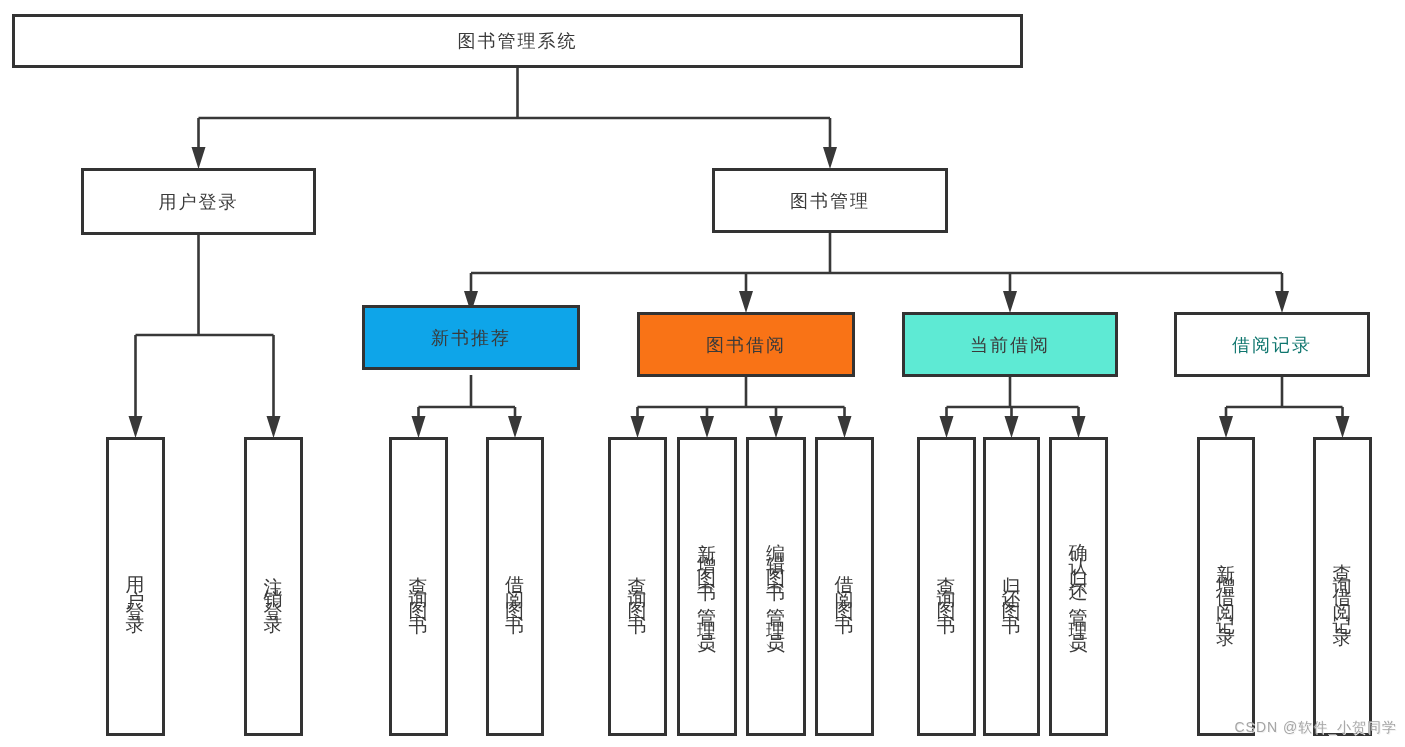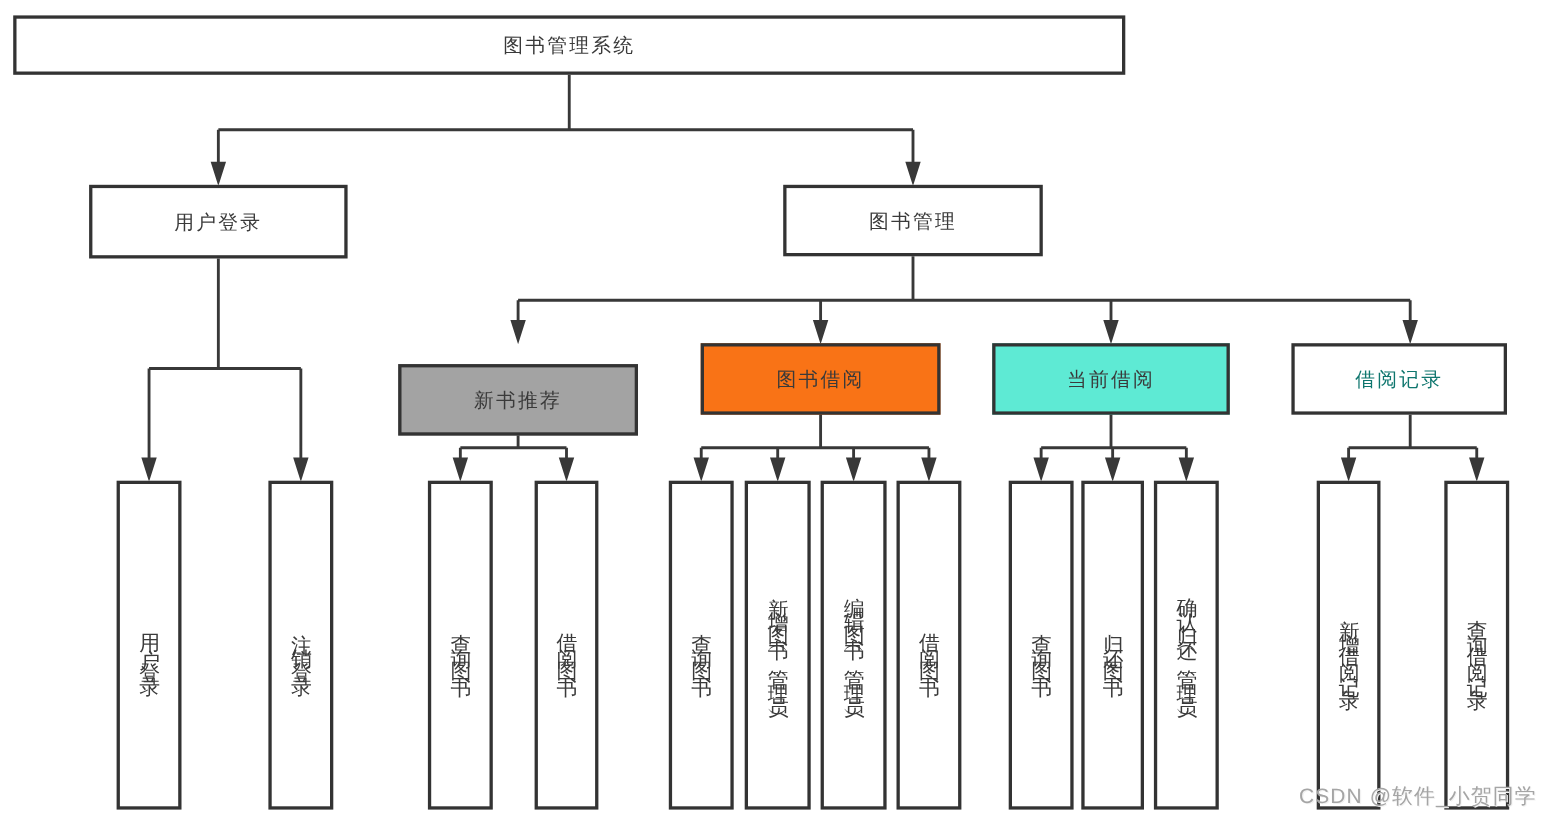--- a/index.html
+++ b/index.html
@@ -36,21 +36,21 @@
     writing-mode: vertical-rl;
     text-orientation: mixed;
     font-size: 19px;
     line-height: 1;
     letter-spacing: 13px;
   }
   .watermark {
     position: absolute;
     right: 8px;
     bottom: 10px;
-    font-size: 19px;
+    font-size: 14px;
     color: #a5a5a5;
     letter-spacing: 1px;
     text-shadow: 1px 1px 0 #f2f2f2;
     white-space: nowrap;
     margin-top: 16px;
   }
 </style>
 </head>
 <body>
 
@@ -62,21 +62,21 @@
   <div class="node-layer" id="node-layer">
       <div class="node h" style="left: 12px; top: 14px; width: 1011px; height: 54px; border-color: rgb(51, 51, 51); background: rgb(255, 255, 255); color: rgb(58, 58, 58);">
         <span class="label">图书管理系统</span>
       </div>
       <div class="node h" style="left: 81px; top: 168px; width: 235px; height: 67px; border-color: rgb(51, 51, 51); background: rgb(255, 255, 255); color: rgb(58, 58, 58);">
         <span class="label">用户登录</span>
       </div>
       <div class="node h" style="left: 712px; top: 168px; width: 236px; height: 65px; border-color: rgb(51, 51, 51); background: rgb(255, 255, 255); color: rgb(58, 58, 58);">
         <span class="label">图书管理</span>
       </div>
-      <div class="node h" style="left: 362px; top: 331px; width: 218px; height: 65px; border-color: rgb(51, 51, 51); background: #a3a3a3; color: rgb(58, 58, 58);">
+      <div class="node h" style="left: 362px; top: 305px; width: 218px; height: 65px; border-color: rgb(51, 51, 51); background: #0ea5e9; color: rgb(58, 58, 58);">
         <span class="label">新书推荐</span>
       </div>
       <div class="node h" style="left: 637px; top: 312px; width: 218px; height: 65px; border-color: rgb(51, 51, 51); background: #f97316; color: rgb(58, 58, 58);">
         <span class="label">图书借阅</span>
       </div>
       <div class="node h" style="left: 902px; top: 312px; width: 216px; height: 65px; border-color: rgb(51, 51, 51); background: #5eead4; color: rgb(58, 58, 58);">
         <span class="label">当前借阅</span>
       </div>
       <div class="node h" style="left: 1174px; top: 312px; width: 196px; height: 65px; border-color: rgb(51, 51, 51); background: rgb(255, 255, 255); color: #0f766e; font-family: Liberation Mono, monospace;">
         <span class="label">借阅记录</span>

